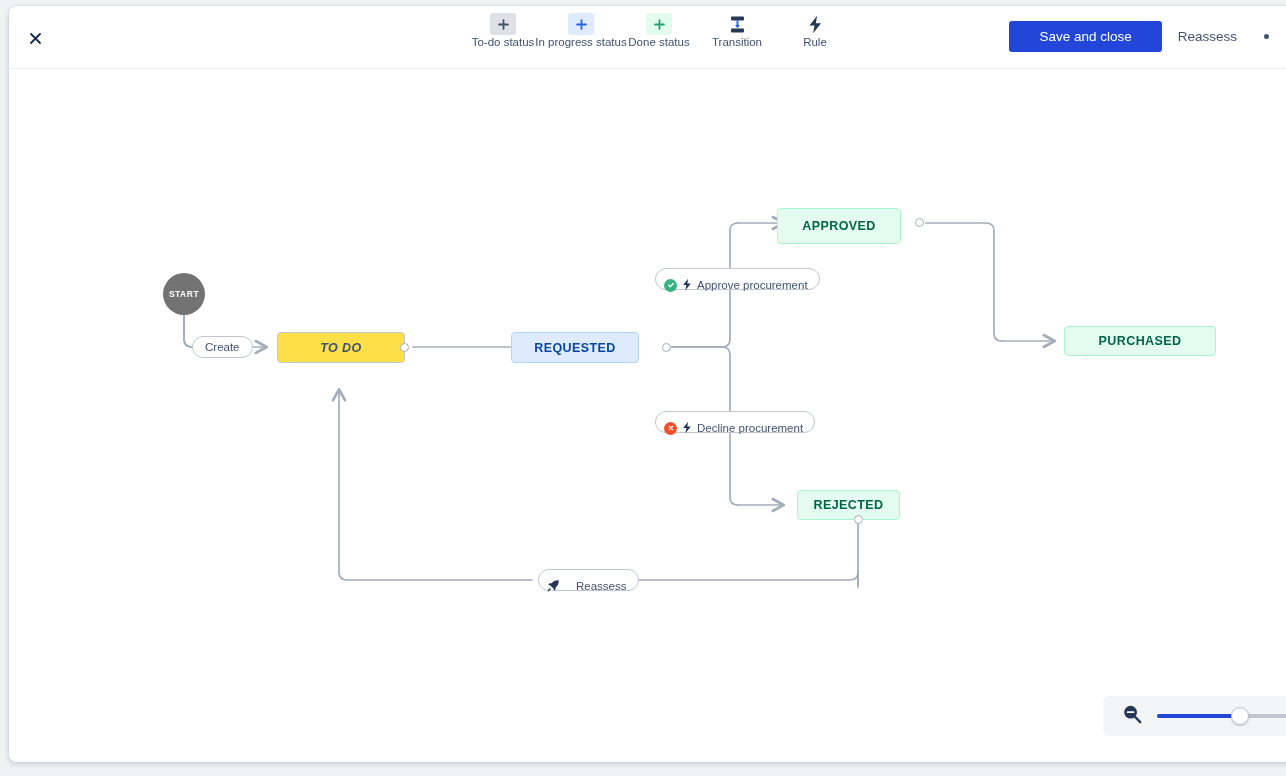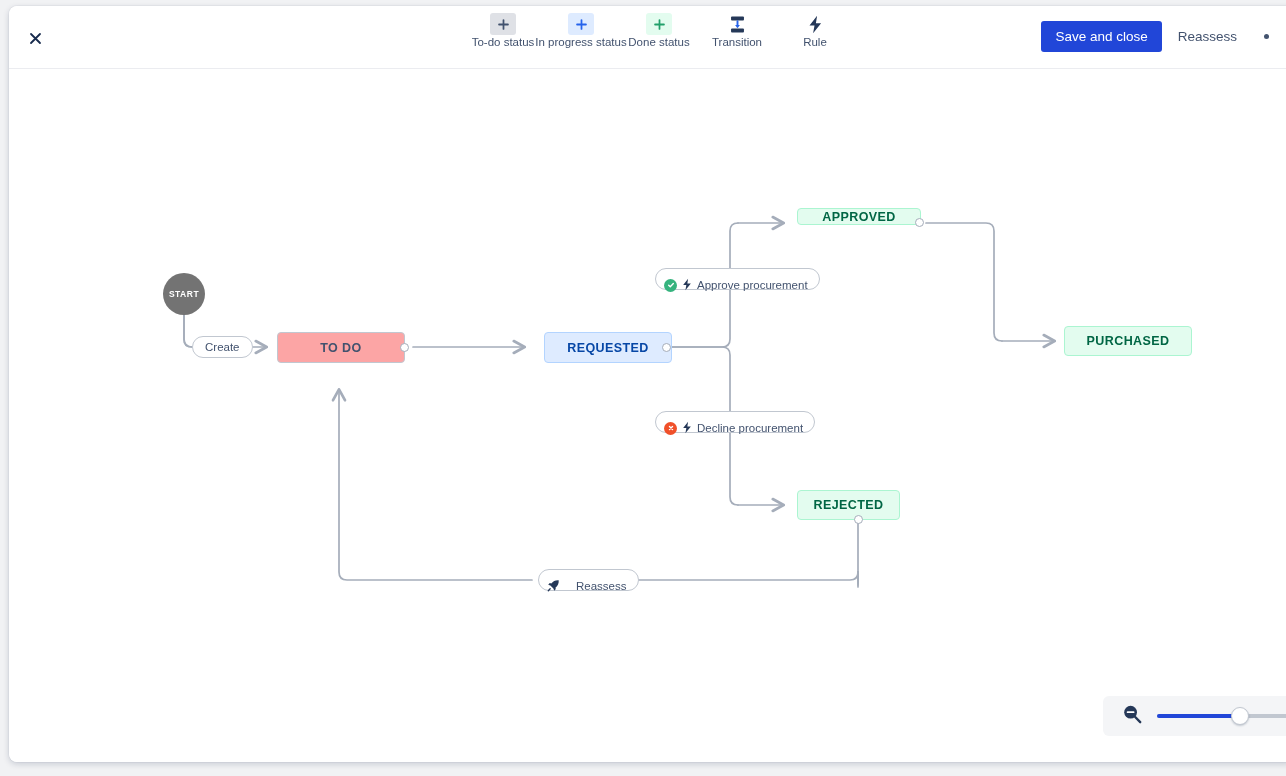--- a/index.html
+++ b/index.html
@@ -126,21 +126,21 @@
     align-items: center;
     gap: 4px;
   }
   .btn-primary {
     background: #2council;
     background: #2146d8;
     color: #fff;
     font-size: 13.5px;
     border: none;
     border-radius: 3px;
-    padding: 8px 14px;
+    padding: 8px 30px;
     cursor: pointer;
     font-family: inherit;
     white-space: nowrap;
   }
   .btn-subtle {
     background: transparent;
     color: #42526e;
     font-size: 13.5px;
     border: none;
     border-radius: 3px;
@@ -187,23 +187,24 @@
     border-radius: 4px;
     display: flex;
     align-items: center;
     justify-content: center;
     font-size: 12.5px;
     font-weight: bold;
     letter-spacing: 0.4px;
     cursor: pointer;
   }
   .node-todo {
-    background: #fca5a5;
+    background: #fde047;
     border: 1px solid #c1c7d0;
     color: #42526e;
+    font-style: italic;
   }
   .node-inprogress {
     background: #deebff;
     border: 1px solid #b3d4ff;
     color: #0747a6;
   }
   .node-done {
     background: #e3fcef;
     border: 1px solid #abf5d1;
     color: #006644;
@@ -433,36 +434,36 @@
 
     <div class="edge-label plain" style="left:183px; top:267px;">
       <span>Create</span>
     </div>
 
     <div class="node node-todo" style="left:268px; top:263px; width:128px; height:31px;">
       <span>TO DO</span>
     </div>
     <div class="port" style="left:391px; top:274px;"></div>
 
-    <div class="node node-inprogress" style="left:535px; top:263px; width:128px; height:31px;">
+    <div class="node node-inprogress" style="left:502px; top:263px; width:128px; height:31px;">
       <span>REQUESTED</span>
     </div>
     <div class="port" style="left:653px; top:274px;"></div>
 
-    <div class="node node-done" style="left:788px; top:139px; width:124px; height:17px;">
+    <div class="node node-done" style="left:768px; top:139px; width:124px; height:36px;">
       <span>APPROVED</span>
     </div>
     <div class="port" style="left:906px; top:149px;"></div>
 
     <div class="node node-done" style="left:788px; top:421px; width:103px; height:30px;">
       <span>REJECTED</span>
     </div>
     <div class="port" style="left:845px; top:446px;"></div>
 
-    <div class="node node-done" style="left:1055px; top:257px; width:128px; height:30px;">
+    <div class="node node-done" style="left:1055px; top:257px; width:152px; height:30px;">
       <span>PURCHASED</span>
     </div>
 
     <div class="edge-label" style="left:646px; top:199px;">
       <span class="badge-circ badge-ok">
         <svg width="8" height="8" viewBox="0 0 10 10" aria-hidden="true">
           <path d="M2.1 5.2 L4.1 7.1 L7.9 3.1" fill="none" stroke="#fff" stroke-width="1.7" stroke-linecap="round" stroke-linejoin="round"></path>
         </svg>
       </span>
       <span class="bolt">

